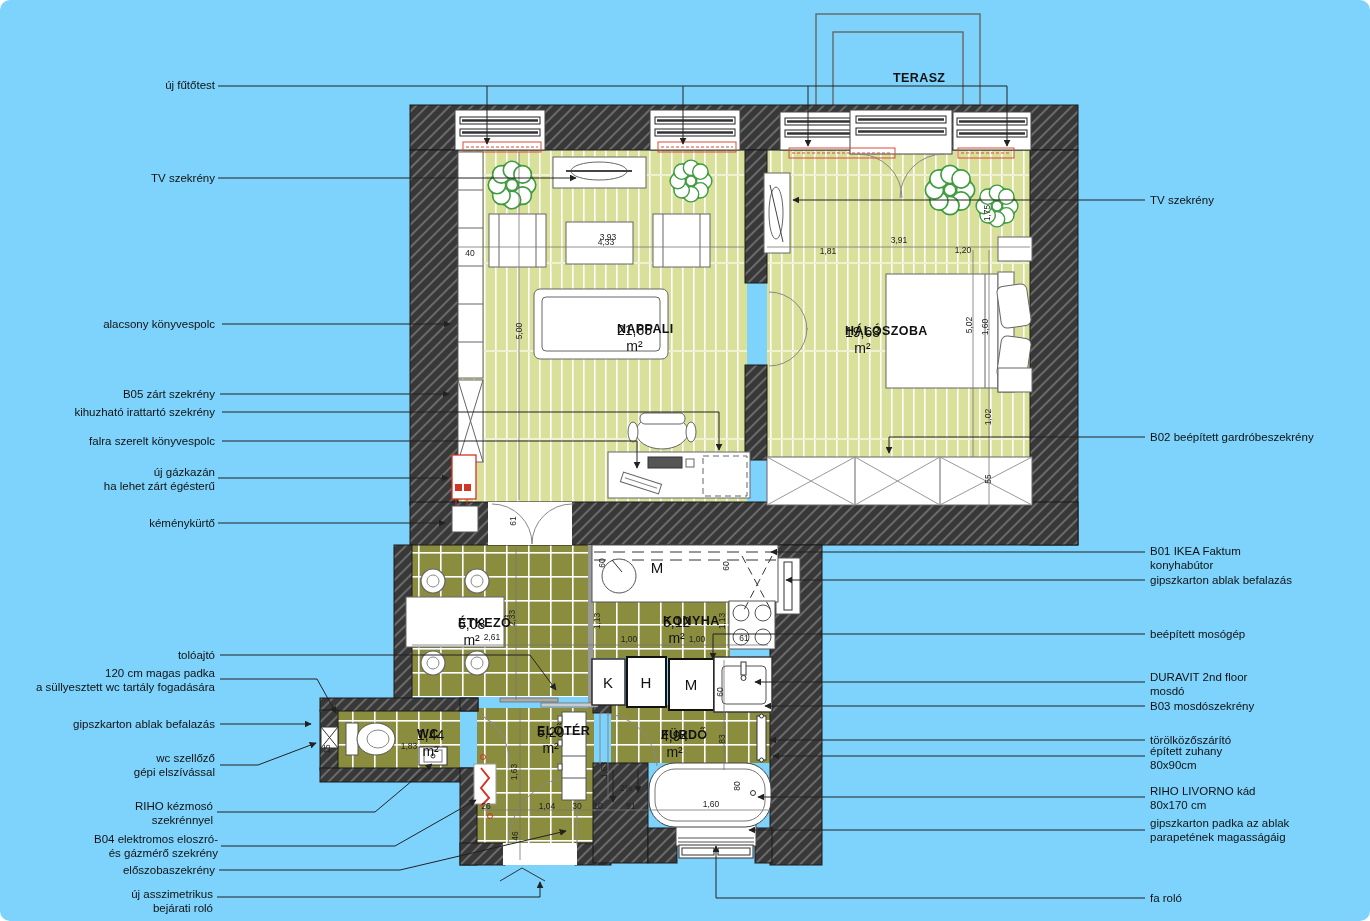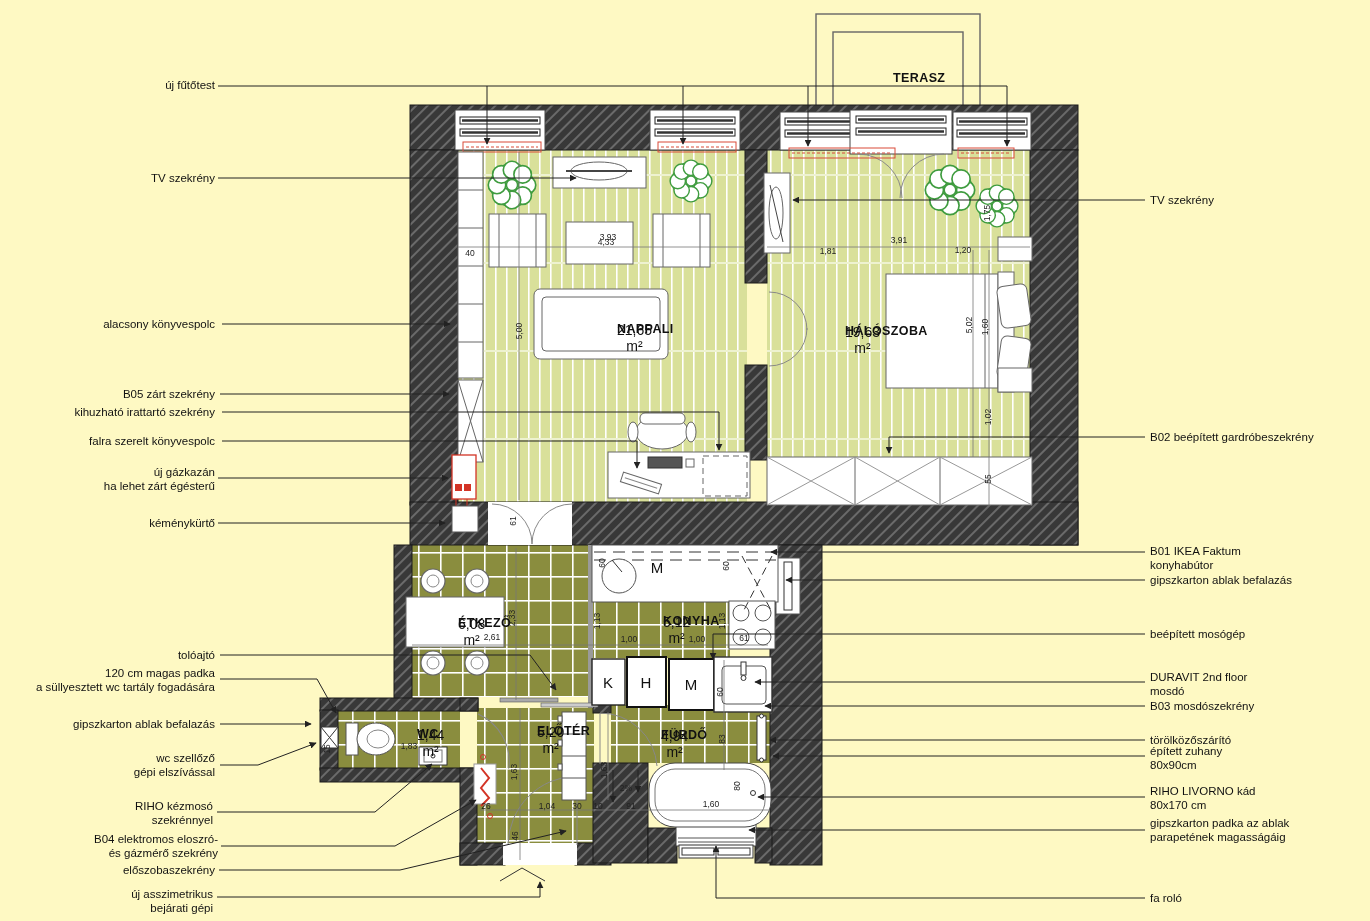--- a/index.html
+++ b/index.html
@@ -1,17 +1,17 @@
 <!DOCTYPE html>
 <html><head>
 <meta charset="utf-8">
 <style>
   html,body{margin:0;padding:0;background:#fff;}
-  .canvas{position:relative;width:1370px;height:921px;background:#fef9c3;overflow:hidden;
-          font-family:"Liberation Sans",sans-serif;}
+  .canvas{position:relative;width:1370px;height:921px;background:#7dd3fc;overflow:hidden;
+          font-family:"Liberation Sans",sans-serif;border-radius:10px;}
   #plan-svg{position:absolute;left:0;top:0;}
   #annot-layer{position:absolute;left:0;top:0;width:100%;height:100%;pointer-events:none;}
   #annot-layer div{position:absolute;}
   .callout{font-size:11.5px;color:#111;line-height:1.22;white-space:pre-line;}
   .callout-left{transform:translate(-100%,-50%);text-align:right;}
   .callout-right{transform:translate(0,-50%);text-align:left;}
   .room-label{transform:translate(-50%,-50%);text-align:center;color:#111;}
   .room-name{font-size:12.5px;font-weight:bold;letter-spacing:.4px;}
   .room-area{font-size:14px;}
   .dim{font-size:8.5px;color:#222;transform:translate(-50%,-50%);white-space:nowrap;}
@@ -448,21 +448,21 @@
 a süllyesztett wc tartály fogadására</div>
       <div class="callout callout-left" style="left: 215px; top: 724px;">gipszkarton ablak befalazás</div>
       <div class="callout callout-left" style="left: 215px; top: 765px;">wc szellőző
 gépi elszívással</div>
       <div class="callout callout-left" style="left: 213px; top: 813px;">RIHO kézmosó
 szekrénnyel</div>
       <div class="callout callout-left" style="left: 218px; top: 846px;">B04 elektromos eloszró-
 és gázmérő szekrény</div>
       <div class="callout callout-left" style="left: 215px; top: 870px;">előszobaszekrény</div>
       <div class="callout callout-left" style="left: 213px; top: 901px;">új asszimetrikus
-bejárati gépi</div>
+bejárati roló</div>
       <div class="callout callout-right" style="left: 1150px; top: 200px;">TV szekrény</div>
       <div class="callout callout-right" style="left: 1150px; top: 437px;">B02 beépített gardróbeszekrény</div>
       <div class="callout callout-right" style="left: 1150px; top: 558px;">B01 IKEA Faktum
 konyhabútor</div>
       <div class="callout callout-right" style="left: 1150px; top: 580px;">gipszkarton ablak befalazás</div>
       <div class="callout callout-right" style="left: 1150px; top: 634px;">beépített mosógép</div>
       <div class="callout callout-right" style="left: 1150px; top: 684px;">DURAVIT 2nd floor
 mosdó</div>
       <div class="callout callout-right" style="left: 1150px; top: 706px;">B03 mosdószekrény</div>
       <div class="callout callout-right" style="left: 1150px; top: 740px;">törölközőszárító</div>

